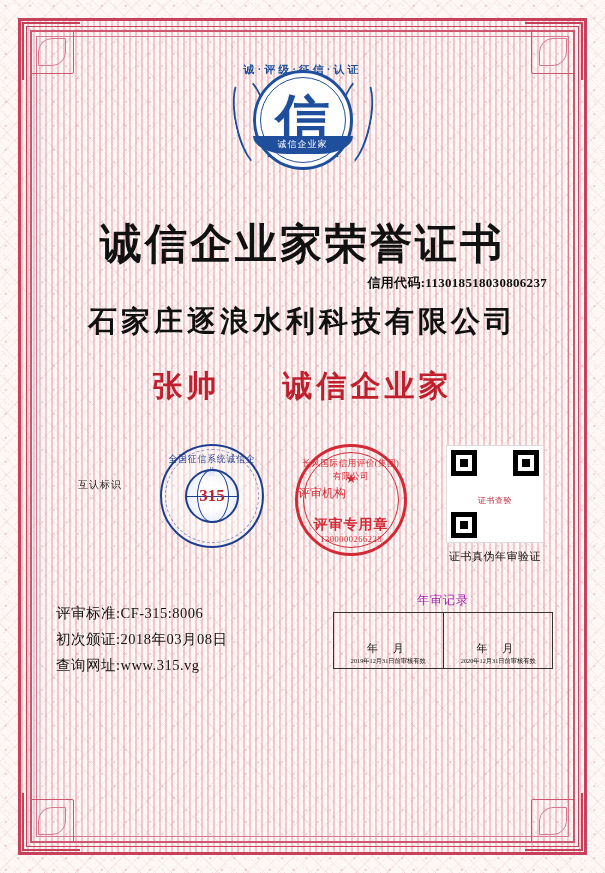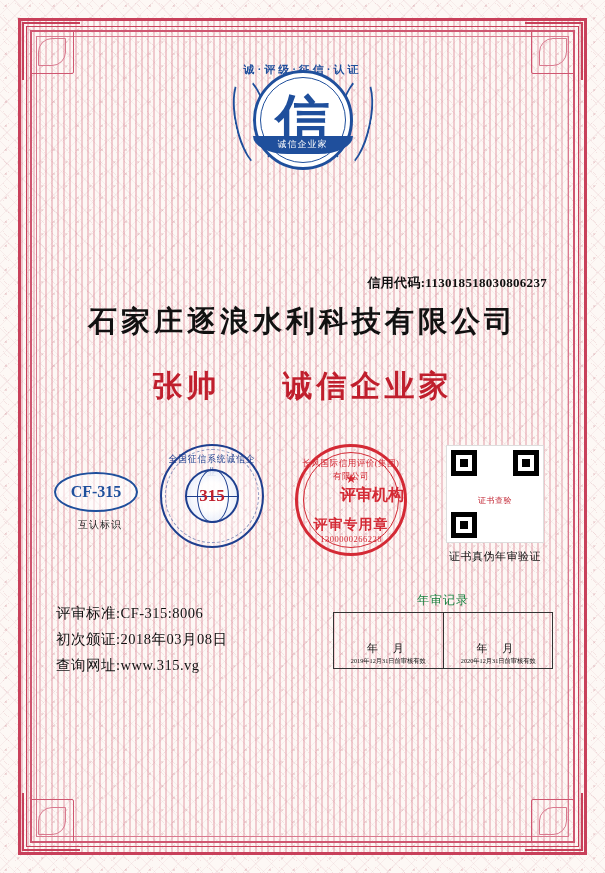--- a/index.html
+++ b/index.html
@@ -307,21 +307,21 @@
   }
   .red-stamp .arc-top {
     position: absolute; left: 0; right: 0; top: 10px;
     text-align: center;
     font-size: 9px;
     letter-spacing: 0.5px;
     transform: scaleX(0.95);
   }
   .red-stamp .mid1 {
     position: absolute; left: 0; right: 0; top: 38px;
-    text-align: right; font-size: 16px; font-weight: bold;
+    text-align: left; font-size: 12px; font-weight: normal;
   }
   .red-stamp .mid2 {
     position: absolute; left: 0; right: 0; top: 57px;
     text-align: center; font-size: 14px; font-weight: bold;
     letter-spacing: 1px;
     margin-top: 12px;
   }
   .red-stamp .arc-bottom {
     position: absolute; left: 0; right: 0; bottom: 9px;
     text-align: center; font-size: 8.5px;
@@ -392,21 +392,21 @@
 
   
   .review {
     position: absolute;
     right: 6px; top: 548px;
     width: 220px;
   }
   .review-title {
     text-align: center;
     font-size: 12px;
-    color: #15803d;
+    color: #a21caf;
     margin-bottom: 3px;
     letter-spacing: 1px;
   }
   .review-table {
     width: 100%;
     border-collapse: collapse;
   }
   .review-table td {
     border: 1px solid #333;
     height: 56px;
@@ -453,34 +453,34 @@
         <div class="laurel right"></div>
         <div class="emblem-ring"></div>
         <div class="emblem-ring2"></div>
         <div class="emblem-char">信</div>
         <div class="emblem-band">
           <span>诚信企业家</span>
         </div>
       </div>
     </div>
 
+    <div class="main-title">诚信企业家荣誉证书</div>
 
     <div class="credit-code">信用代码:113018518030806237</div>
 
     <div class="company-name">石家庄逐浪水利科技有限公司</div>
 
     <div class="person-row">
       <span>张帅</span>
       <span>诚信企业家</span>
     </div>
 
     <div class="seals">
 
       <div class="seal seal-cf">
-        <div class="cf-oval">CF-315</div>
         <div class="cf-caption">互认标识</div>
       </div>
 
       <div class="seal seal-blue">
         <div class="round-seal">
           <div class="ring-text"></div>
           <div class="ring-label">全国征信系统诚信企业</div>
           <div class="globe"></div>
           <div class="globe-num">315</div>
         </div>

